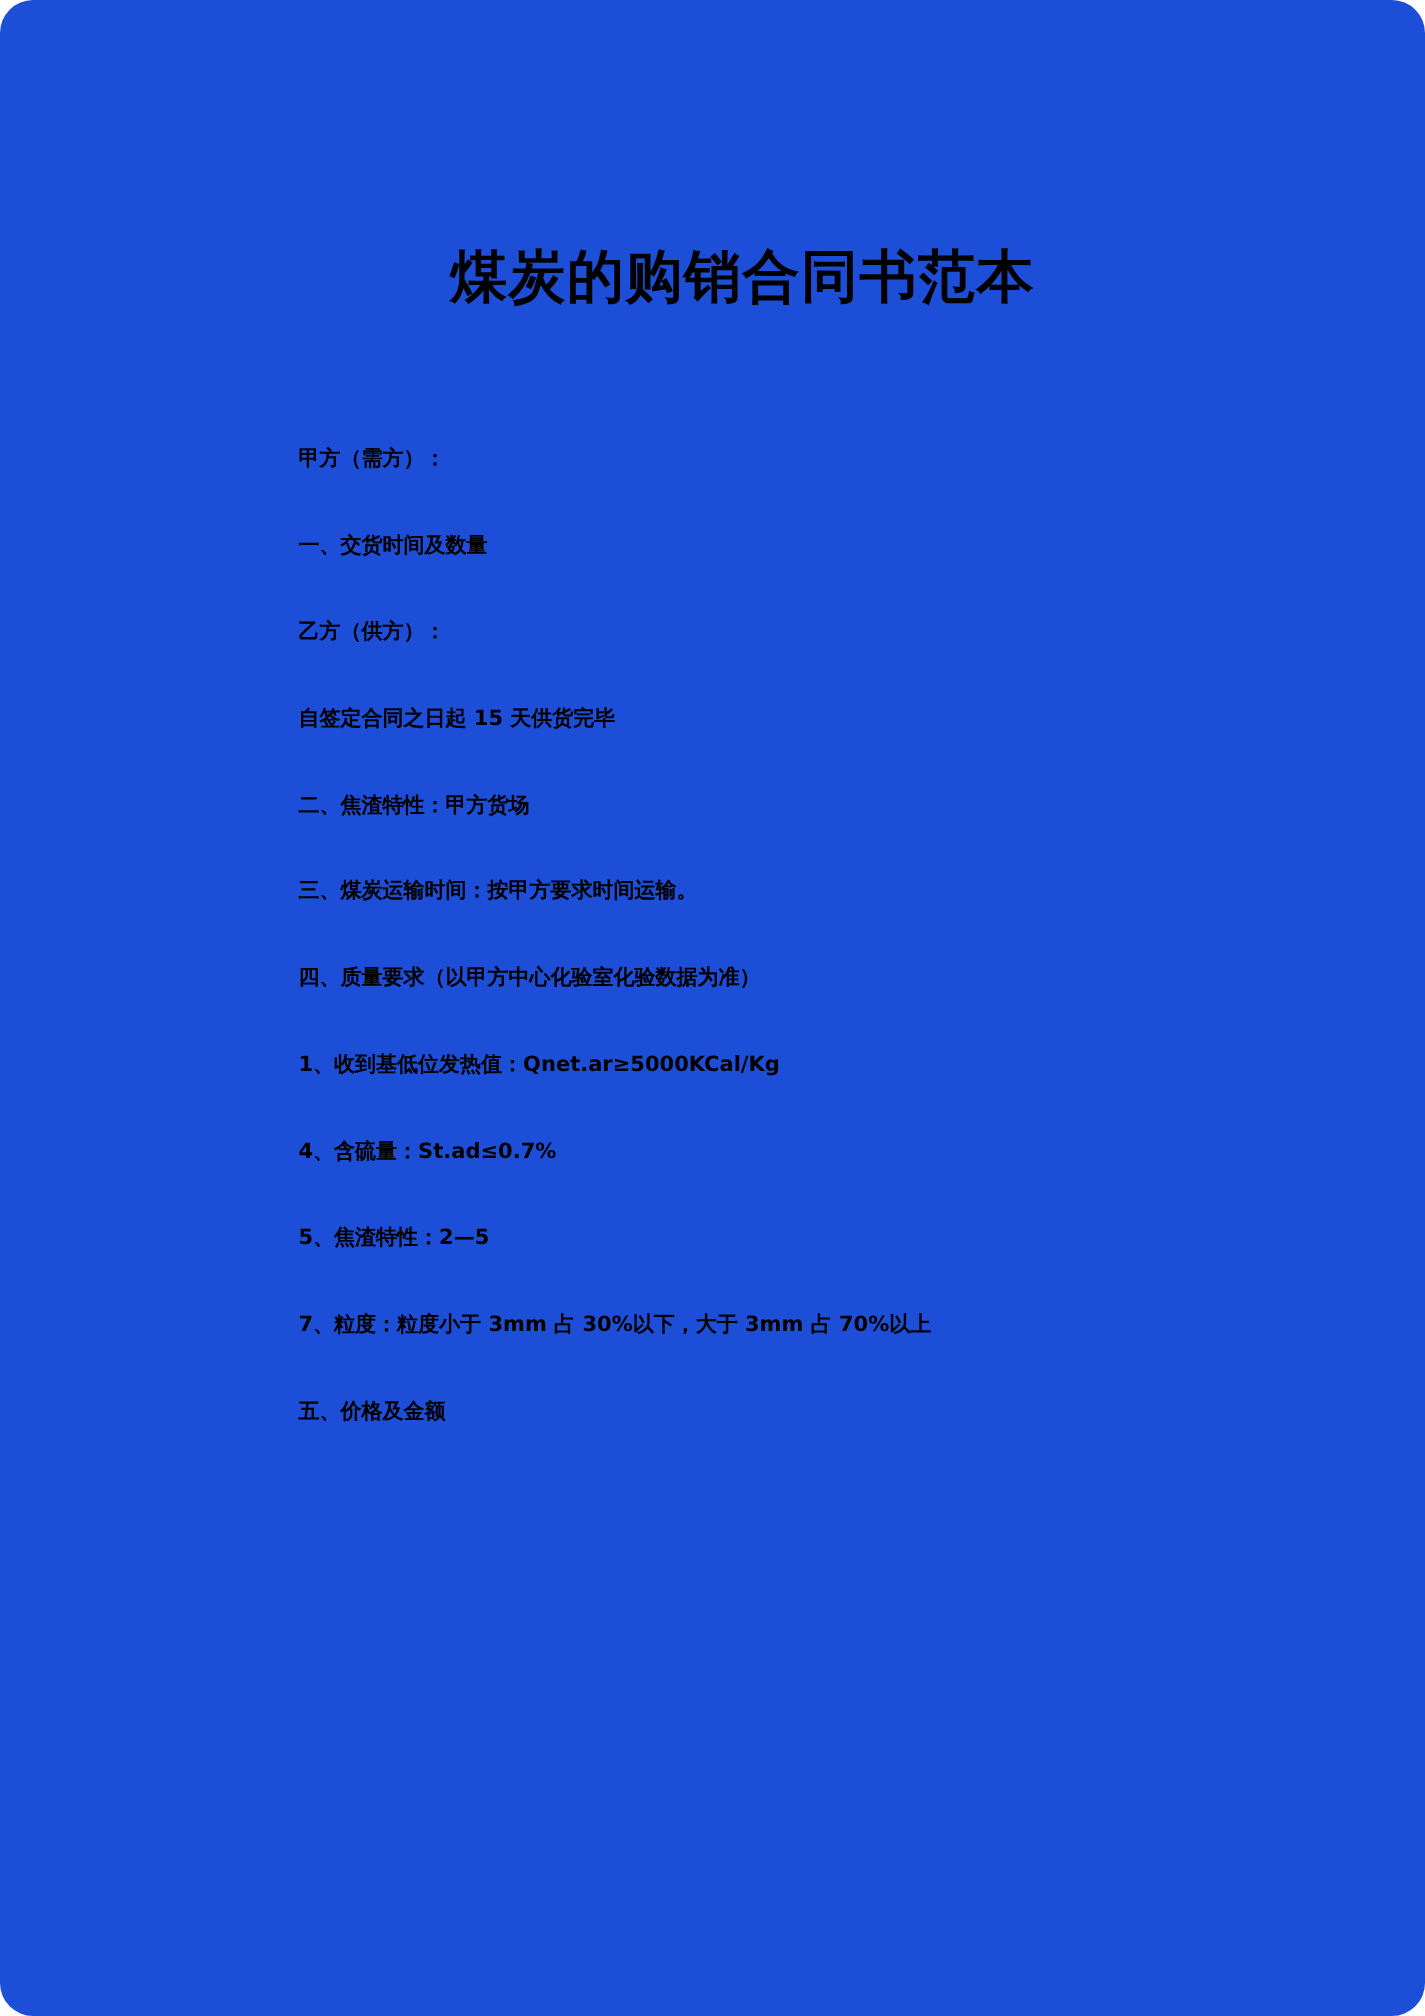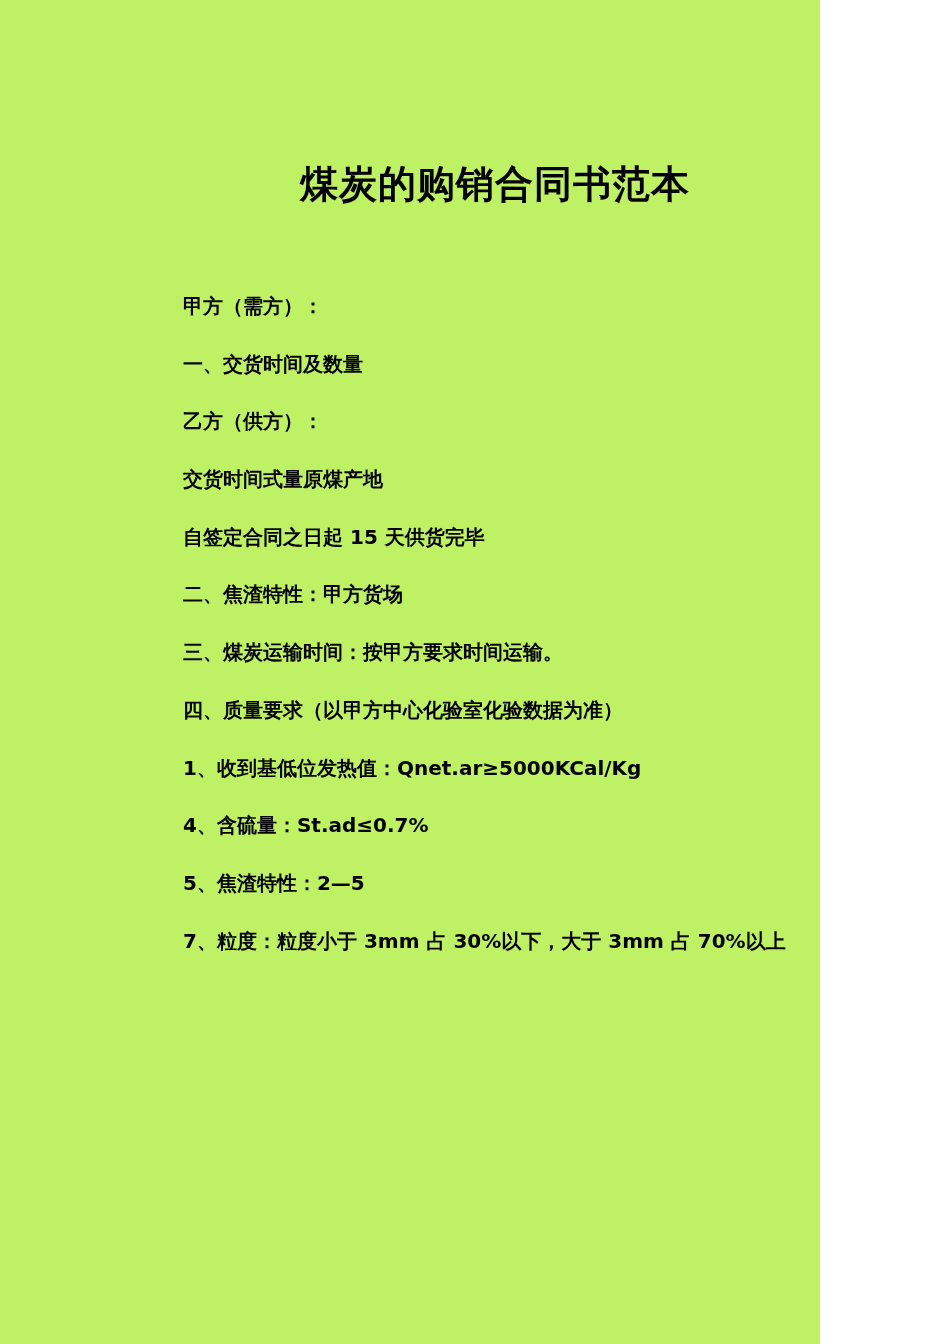--- a/index.html
+++ b/index.html
@@ -12,23 +12,24 @@
       height: 1344px;
       position: relative;
       overflow: hidden;
       font-family: "DejaVu Sans", "Liberation Sans", sans-serif;
       color: #000000;
     }
     .page {
       position: absolute;
       left: 0;
       top: 0;
-      width: 820px;
+      width: 950px;
       height: 1344px;
-      background: #bef264;
+      background: #1d4ed8;
+      border-radius: 22px;
     }
     .title {
       position: absolute;
       left: 0;
       width: 990px;
       top: 158px;
       text-align: center;
       font-size: 38px;
       font-weight: bold;
       line-height: 52px;
@@ -37,39 +38,40 @@
     .lines {
       position: absolute;
       left: 183px;
       top: 292px;
       margin: 0;
       padding: 0;
       list-style: none;
     }
     .line {
       height: 57.7px;
-      font-size: 20px;
+      font-size: 14px;
       font-weight: bold;
       line-height: 28px;
       white-space: nowrap;
+      margin-left: 16px;
     }
   </style>
 </head>
 <body>
 
 <div class="page">
   <div class="title">煤炭的购销合同书范本</div>
 
   <ul class="lines">
     <li class="line">甲方（需方）：</li>
     <li class="line">一、交货时间及数量</li>
     <li class="line">乙方（供方）：</li>
-    <li class="line">交货时间式量原煤产地</li>
     <li class="line">自签定合同之日起 15 天供货完毕</li>
     <li class="line">二、焦渣特性：甲方货场</li>
     <li class="line">三、煤炭运输时间：按甲方要求时间运输。</li>
     <li class="line">四、质量要求（以甲方中心化验室化验数据为准）</li>
     <li class="line">1、收到基低位发热值：Qnet.ar≥5000KCal/Kg</li>
     <li class="line">4、含硫量：St.ad≤0.7%</li>
     <li class="line">5、焦渣特性：2—5</li>
     <li class="line">7、粒度：粒度小于 3mm 占 30%以下，大于 3mm 占 70%以上</li>
+    <li class="line">五、价格及金额</li>
   </ul>
 </div>
 
 </body></html>

